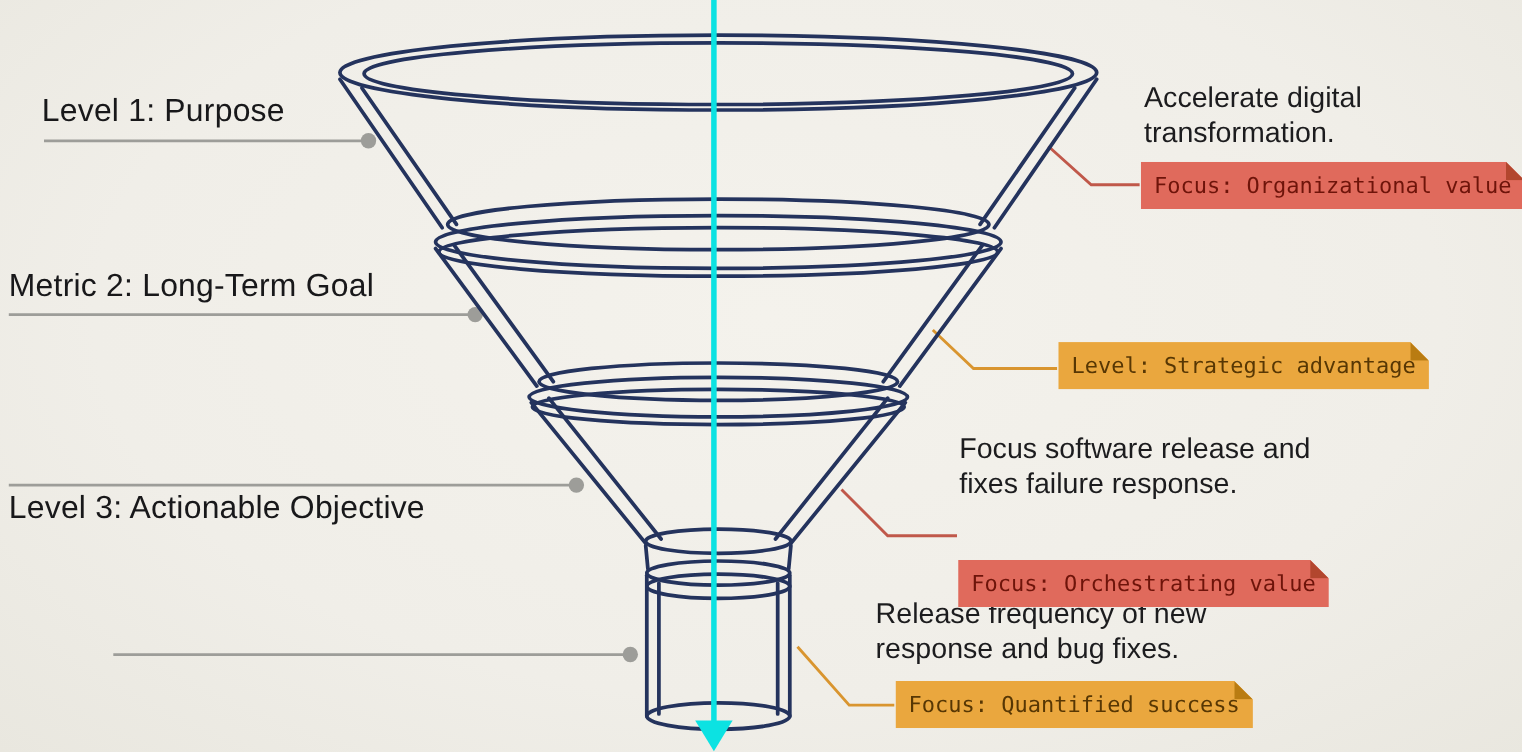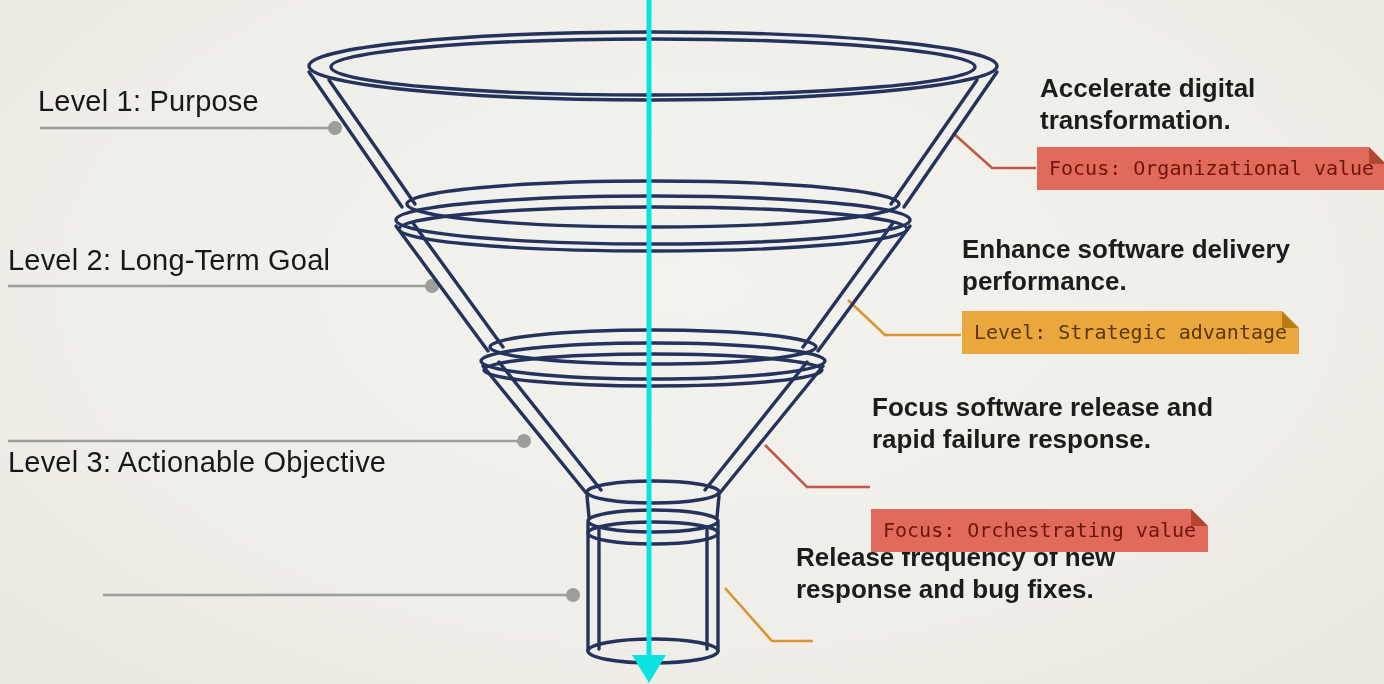--- a/index.html
+++ b/index.html
@@ -20,21 +20,21 @@
     position:absolute;
     font-size:29px;line-height:34px;color:#18181a;
     letter-spacing:.2px;white-space:nowrap;
   }
 
   
   .desc{
     position:absolute;font-size:26px;line-height:32px;color:#1c1c1e;
     white-space:nowrap;
   }
-  .desc span{display:block;font-weight:bold;}
+  .desc span{display:block;}
 
   
   .badge{
     position:absolute;
     font-family:"DejaVu Sans Mono","Liberation Mono",monospace;
     font-size:20px;line-height:26px;
     padding:8px 12px 9px 12px;
     white-space:nowrap;
     clip-path:polygon(0 0, calc(100% - 17px) 0, 100% 17px, 100% 100%, 0 100%);
   }
@@ -115,37 +115,34 @@
       <ellipse cx="653" cy="651" rx="65" ry="12"></ellipse>
     </g>
 
     <g>
       <line x1="649" y1="0" x2="649" y2="658" stroke="#0ce2e2" stroke-width="5"></line>
       <polygon points="649,683 632,655 666,655" fill="#0ce2e2"></polygon>
     </g>
   </svg>
 
   <div class="lvl" style="left:38px;top:84px;">Level 1: Purpose</div>
-  <div class="lvl" style="left:8px;top:243px;">Level 2: Long-Term Goal</div>
+  <div class="lvl" style="left:8px;top:243px;">Metric 2: Long-Term Goal</div>
   <div class="lvl" style="left:8px;top:397px;margin-top:48px;">Level 3: Actionable Objective</div>
 
   <div class="desc" style="left:1040px;top:72px;">
     <span>Accelerate digital</span>
     <span>transformation.</span>
   </div>
-  <div class="desc" style="left:962px;top:233px;">
-    <span>Enhance software delivery</span>
-    <span>performance.</span>
-  </div>
   <div class="desc" style="left:872px;top:391px;">
     <span>Focus software release and</span>
-    <span>rapid failure response.</span>
+    <span>fixes failure response.</span>
   </div>
   <div class="desc" style="left:796px;top:541px;">
     <span>Release frequency of new</span>
     <span>response and bug fixes.</span>
   </div>
 
   <div class="badge badge--red" style="left:1037px;top:147px;">Focus: Organizational value</div>
   <div class="badge badge--orange" style="left:962px;top:311px;">Level: Strategic advantage</div>
   <div class="badge badge--red" style="left:871px;top:466px;margin-top:43px;">Focus: Orchestrating value</div>
+  <div class="badge badge--orange" style="left:814px;top:619px;">Focus: Quantified success</div>
 
 </div>
 
 </body></html>

